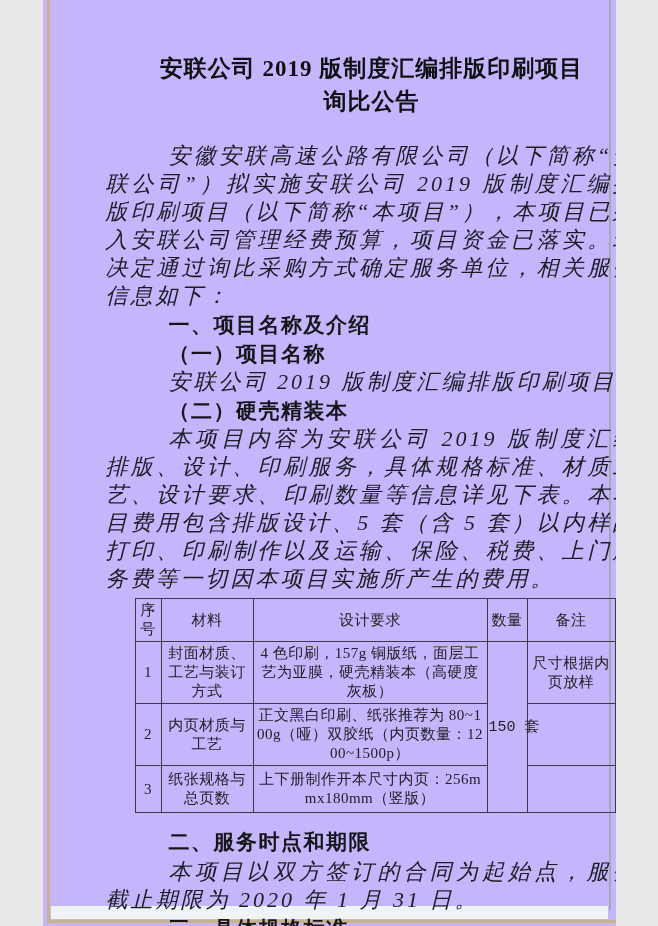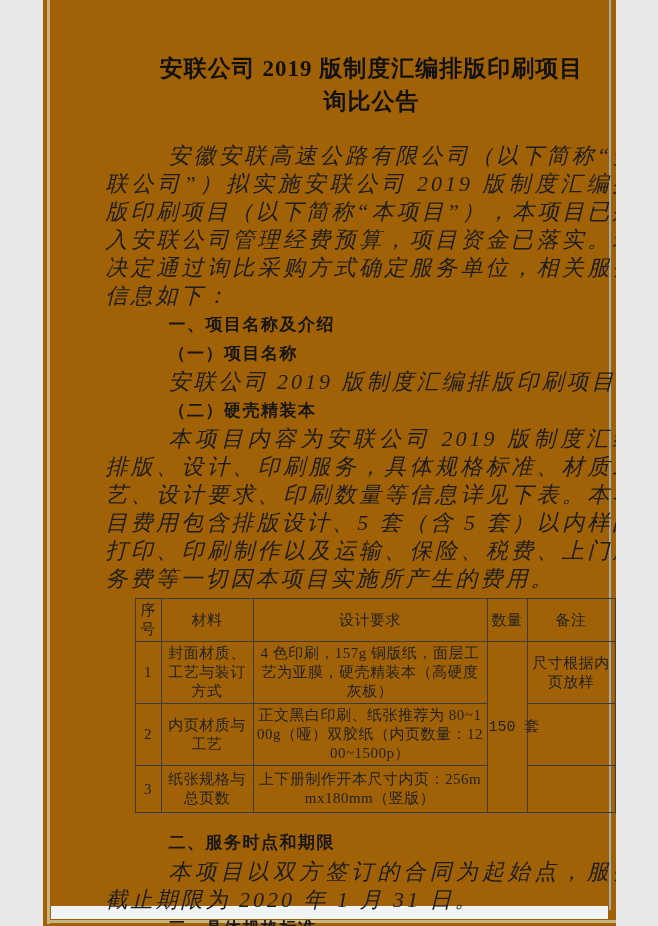--- a/index.html
+++ b/index.html
@@ -3,21 +3,21 @@
 <meta charset="utf-8">
 <style>
   html, body { margin: 0; padding: 0; }
   body { background: #e8e8e8; }
 
   .page {
     position: relative;
     width: 573px;
     height: 926px;
     margin: 0 auto;
-    background: #a16207;
+    background: #c4b5fd;
     overflow: hidden;
     font-family: "Liberation Serif", serif;
     color: #1d1d1f;
   }
 
   
   .scan-edge-left {
     position: absolute; left: 4px; top: 0;
     width: 3px; height: 924px;
   }
@@ -60,21 +60,21 @@
     text-align: justify;
     font-style: italic;
   }
   .indent { text-indent: 63px; }
   .first-para { margin-top: 24px; }
 
   .heading {
     margin: 0;
     font-family: "Liberation Sans", sans-serif;
     font-weight: bold;
-    font-size: 17px;
+    font-size: 21px;
     line-height: 29px;
     letter-spacing: 1.5px;
     text-indent: 63px;
     color: #161616;
   }
 
   table.spec-table {
     margin: 5px 0 0 29px;
     width: 480px;
     border-collapse: collapse;

